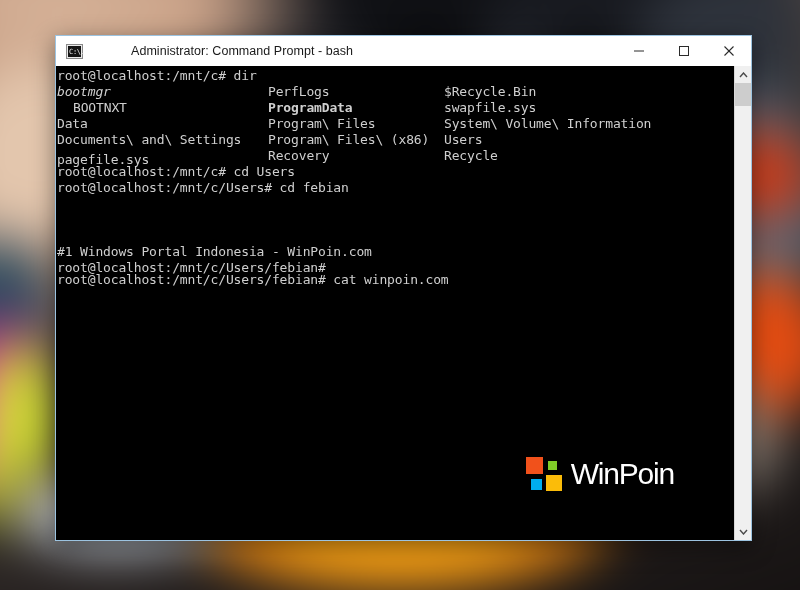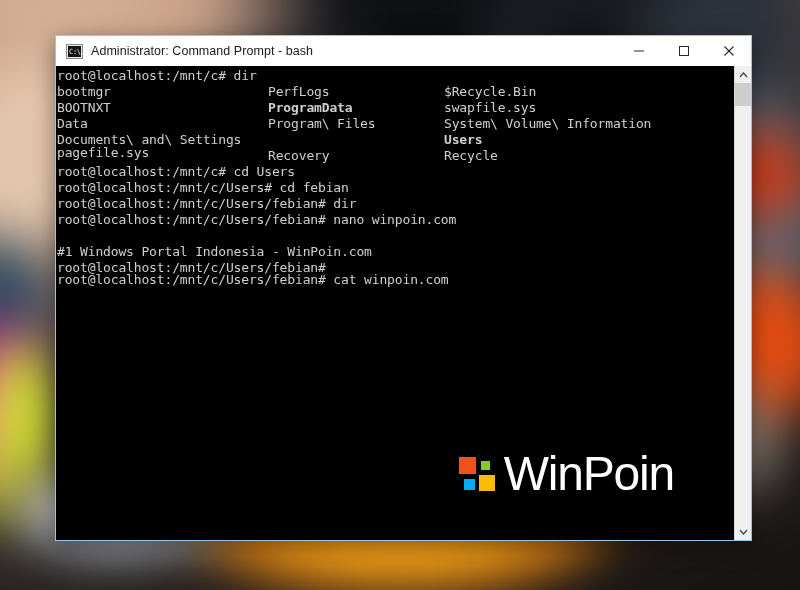--- a/index.html
+++ b/index.html
@@ -109,20 +109,21 @@
     line-height: 12px;
     color: #e8e8e8;
     letter-spacing: -0.3px;
   }
 
   .title-text {
     font-size: 12.5px;
     color: #1a1a1a;
     letter-spacing: 0.05px;
     white-space: nowrap;
+    margin-left: 40px;
   }
 
   .win-controls {
     position: absolute;
     right: 0;
     top: 0;
     height: 30px;
     display: flex;
   }
   .win-btn {
@@ -181,21 +182,21 @@
     margin-right: 9px;
     flex: 0 0 auto;
   }
   .sq { position: absolute; }
   .sq-orange { left: 0px;  top: 0px;  width: 17px; height: 17px; background: #f1511b; }
   .sq-green  { left: 22px; top: 4px;  width: 9px;  height: 9px;  background: #80cc28; }
   .sq-blue   { left: 5px;  top: 22px; width: 11px; height: 11px; background: #00adef; }
   .sq-yellow { left: 20px; top: 18px; width: 16px; height: 16px; background: #fbbc09; }
   .logo-word {
     font-family: "Liberation Sans", sans-serif;
-    font-size: 48px;
+    font-size: 30px;
     font-weight: 400;
     color: #ffffff;
     letter-spacing: -1.2px;
     line-height: 38px;
   }
 
   
   .scrollbar {
     width: 17px;
     flex: 0 0 auto;
@@ -293,38 +294,37 @@
         <div class="winpoin-logo">
           <div class="logo-squares">
             <div class="sq sq-orange"></div>
             <div class="sq sq-green"></div>
             <div class="sq sq-blue"></div>
             <div class="sq sq-yellow"></div>
           </div>
           <div class="logo-word">WinPoin</div>
         </div>
       <div class="term-line col1" style="top: 2px;">root@localhost:/mnt/c# dir</div>
-          <div class="term-line col1" style="top: 18px;">bootmgr</div>
+          <div class="term-line col1" style="top: 18px; font-style: italic;">bootmgr</div>
           <div class="term-line col2" style="top: 18px;">PerfLogs</div>
           <div class="term-line col3" style="top: 18px; text-align: center;">$Recycle.Bin</div>
-          <div class="term-line col1" style="top: 34px;">BOOTNXT</div>
+          <div class="term-line col1" style="top: 34px; margin-left: 16px;">BOOTNXT</div>
           <div class="term-line col2" style="top: 34px; font-weight: bold;">ProgramData</div>
           <div class="term-line col3" style="top: 34px;">swapfile.sys</div>
           <div class="term-line col1" style="top: 50px;">Data</div>
           <div class="term-line col2" style="top: 50px;">Program\ Files</div>
           <div class="term-line col3" style="top: 50px;">System\ Volume\ Information</div>
           <div class="term-line col1" style="top: 66px;">Documents\ and\ Settings</div>
-          <div class="term-line col3" style="top: 66px; font-weight: bold;">Users</div>
-          <div class="term-line col1" style="top: 79px;">pagefile.sys</div>
+          <div class="term-line col2" style="top: 66px;">Program\ Files\ (x86)</div>
+          <div class="term-line col3" style="top: 66px;">Users</div>
+          <div class="term-line col1" style="top: 86px;">pagefile.sys</div>
           <div class="term-line col2" style="top: 82px;">Recovery</div>
           <div class="term-line col3" style="top: 82px;">Recycle</div>
           <div class="term-line col1" style="top: 98px;">root@localhost:/mnt/c# cd Users</div>
           <div class="term-line col1" style="top: 114px;">root@localhost:/mnt/c/Users# cd febian</div>
-          <div class="term-line col1" style="top: 130px;">root@localhost:/mnt/c/Users/febian# dir</div>
-          <div class="term-line col1" style="top: 146px;">root@localhost:/mnt/c/Users/febian# nano winpoin.com</div>
           <div class="term-line col1" style="top: 162px; margin-top: 44px;">root@localhost:/mnt/c/Users/febian# cat winpoin.com</div>
           <div class="term-line col1" style="top: 178px;">#1 Windows Portal Indonesia - WinPoin.com</div>
           <div class="term-line col1" style="top: 194px;">root@localhost:/mnt/c/Users/febian#</div>
         </div>
 
       <div class="scrollbar">
         <div class="sb-arrow">
           <svg width="9" height="6" viewBox="0 0 9 6">
             <polyline points="1,5 4.5,1 8,5" fill="none" stroke="#4a4a4a" stroke-width="1.4"></polyline>
           </svg>

